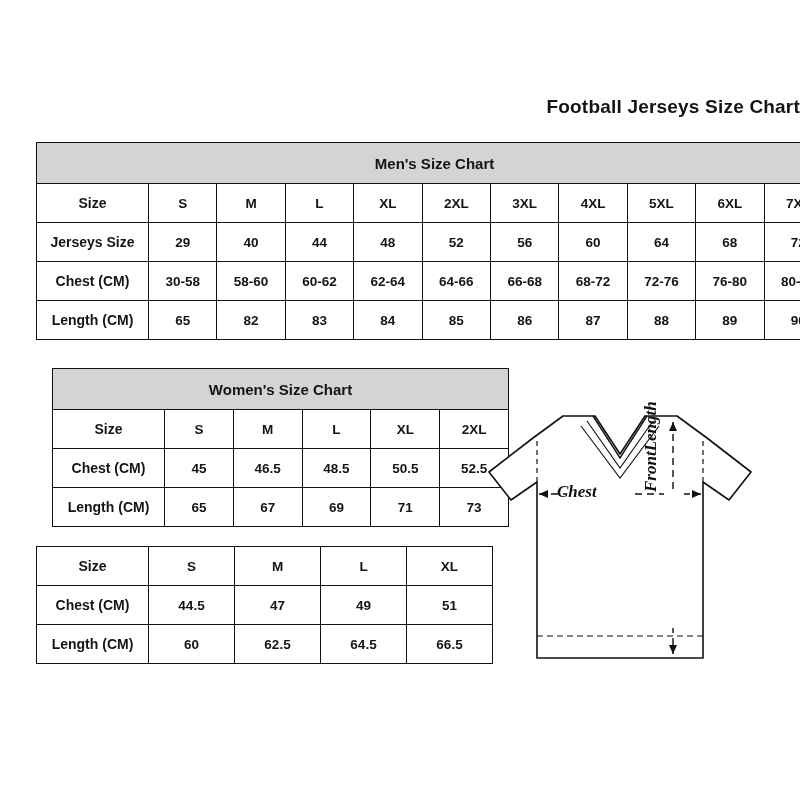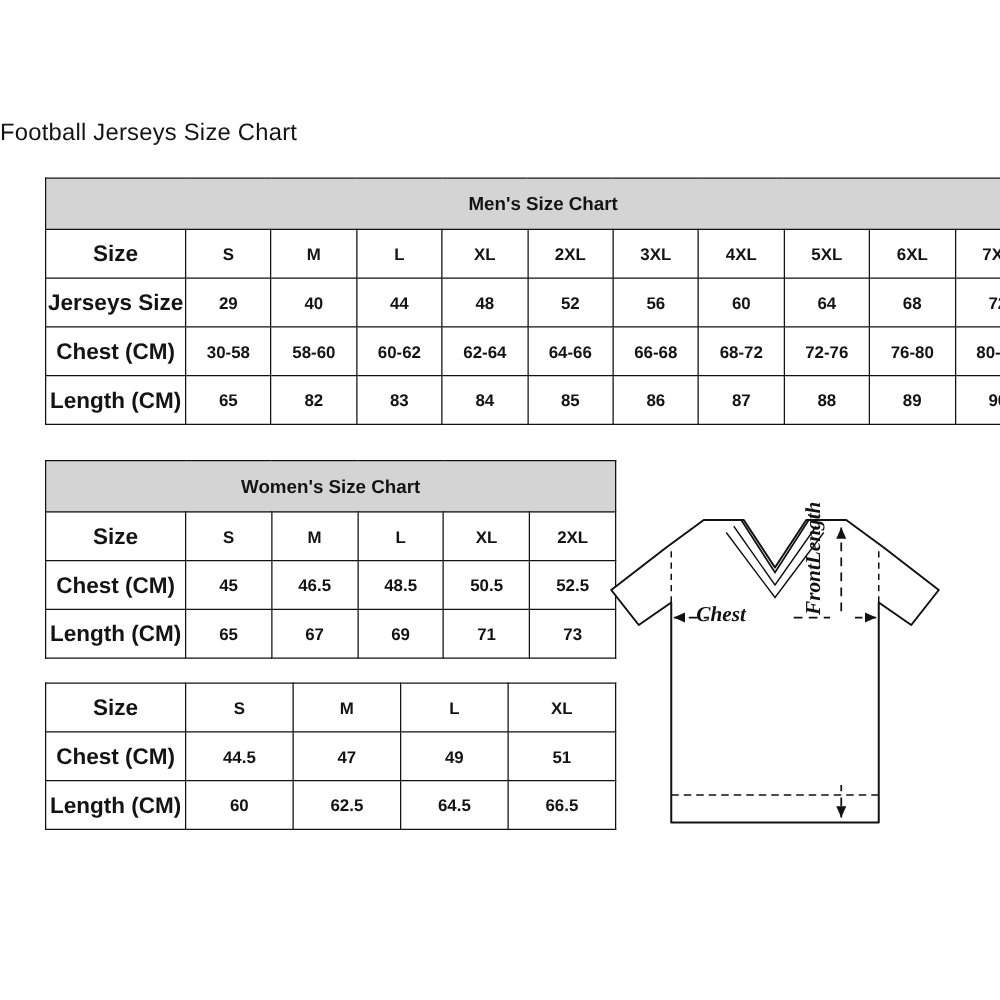--- a/index.html
+++ b/index.html
@@ -18,23 +18,23 @@
   .page {
     position: relative;
     width: 800px;
     height: 800px;
   }
   .title {
     position: absolute;
     top: 96px;
     left: 0;
     width: 800px;
-    text-align: left;
+    text-align: right;
     font-size: 19px;
-    font-weight: normal;
+    font-weight: bold;
     letter-spacing: 0.2px;
     color: #141414;
   }
 
   table.sizetable {
     border-collapse: collapse;
     table-layout: fixed;
     background: #ffffff;
   }
   table.sizetable td,
@@ -42,21 +42,21 @@
     border: 1px solid #111111;
     text-align: center;
     vertical-align: middle;
     font-size: 13.5px;
     font-weight: bold;
     color: #141414;
     padding: 0;
     height: 38px;
   }
   table.sizetable td.label {
-    font-size: 18px;
+    font-size: 14px;
   }
   table.sizetable .hdr {
     background: #d4d4d4;
     font-size: 15px;
     font-weight: bold;
     height: 40px;
   }
 
   
   #mens-table {
@@ -64,21 +64,21 @@
     left: 36px;
     top: 142px;
     width: 728px;
   }
   #mens-table col.c0 { width: 112px; }
   #mens-table col.cx { width: 68.4px; }
 
   
   #womens-table {
     position: absolute;
-    left: 36px;
+    left: 52px;
     top: 368px;
     width: 456px;
   }
   #womens-table col.c0 { width: 112px; }
   #womens-table col.cx { width: 68.8px; }
 
   
   #youth-table {
     position: absolute;
     left: 36px;

